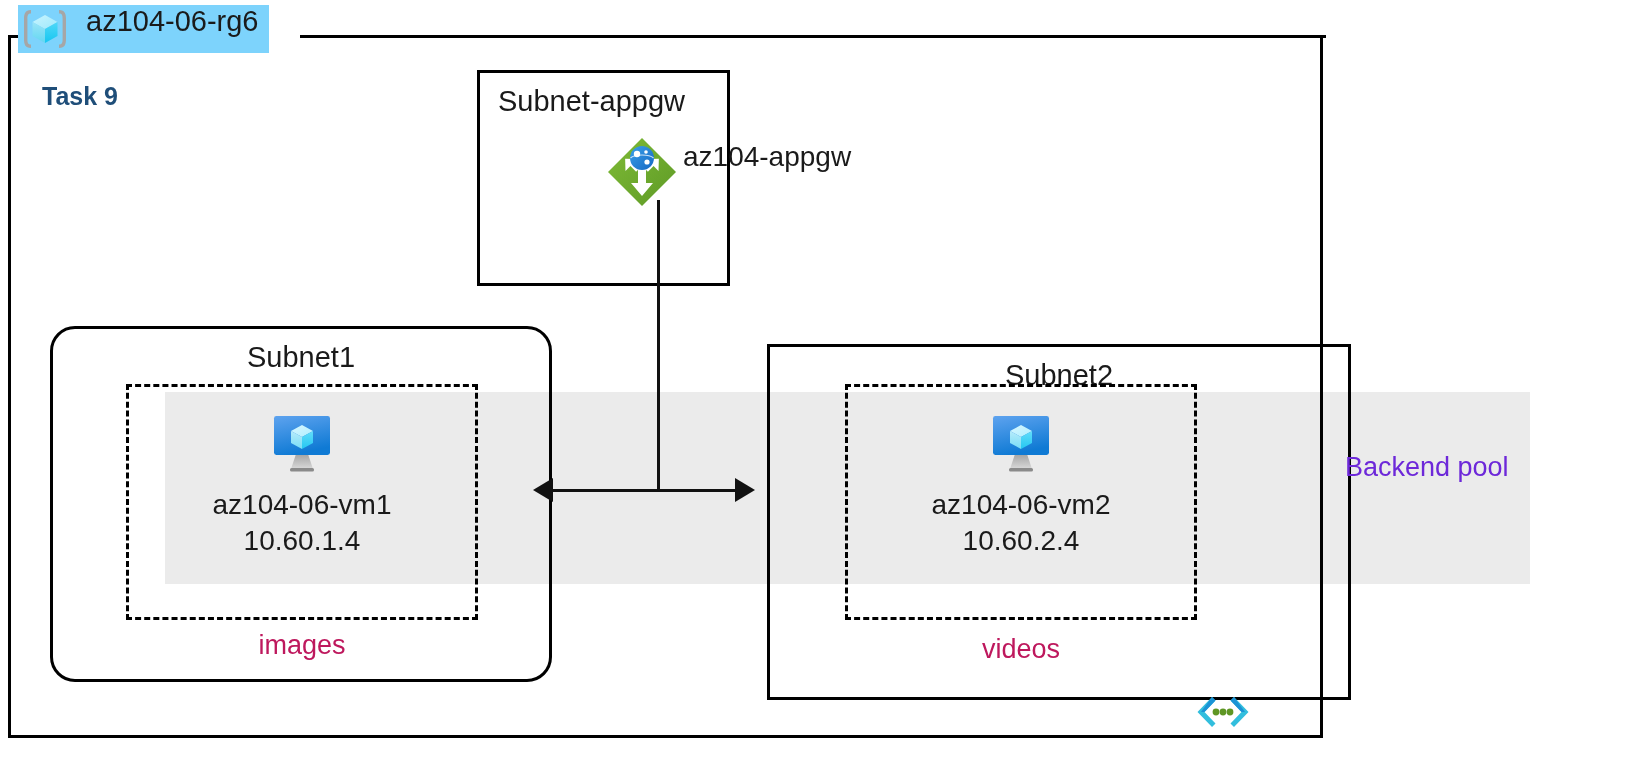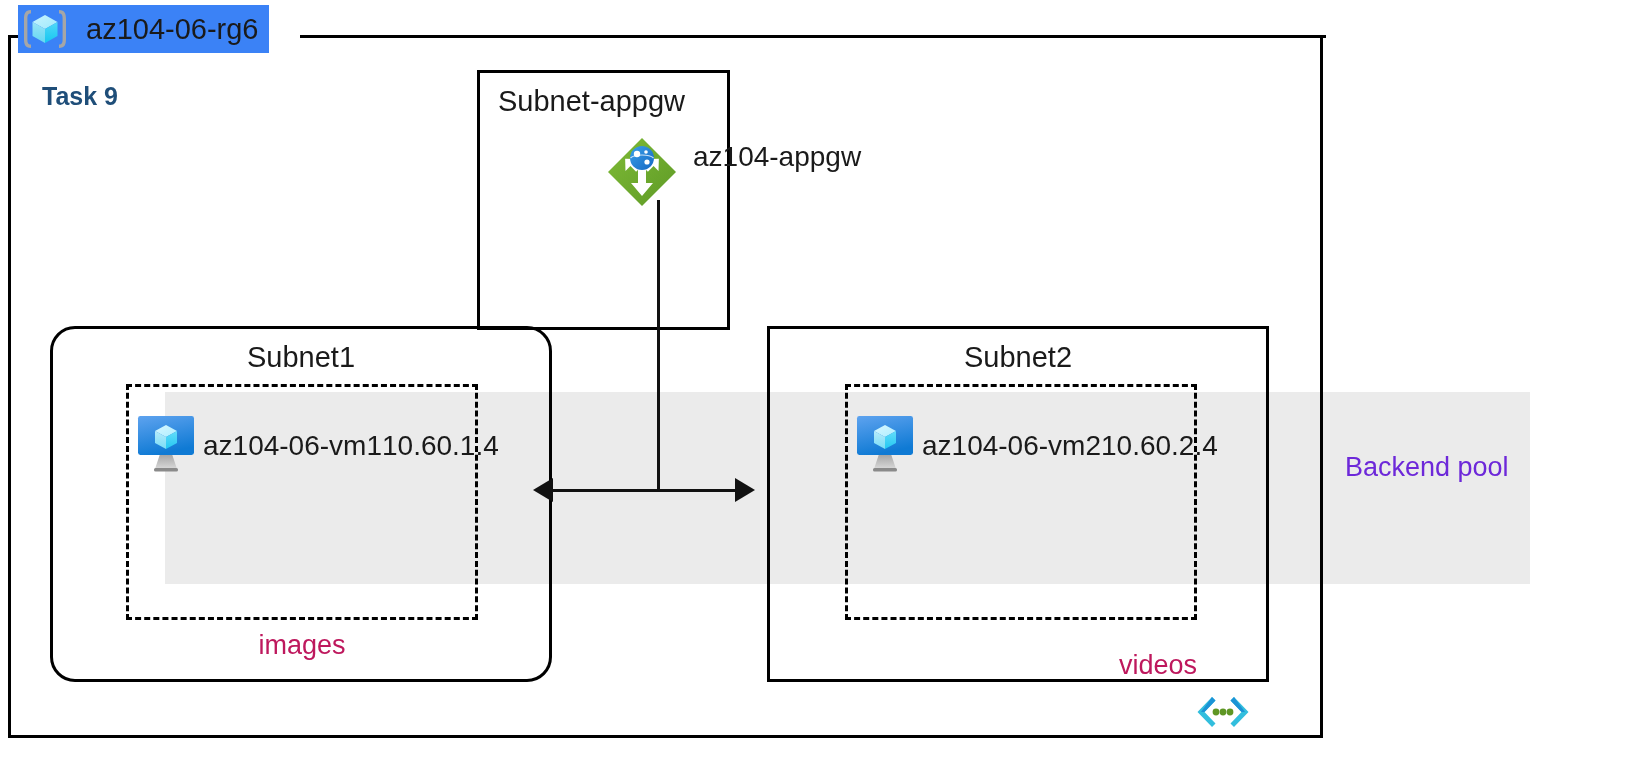--- a/index.html
+++ b/index.html
@@ -71,24 +71,24 @@
     background: #000000;
     z-index: 3;
   }
 
   
   .rg-header {
     position: absolute;
     left: 18px;
     top: 5px;
     display: flex;
-    align-items: center;
+    align-items: flex-start;
     gap: 14px;
     z-index: 5;
-    background: #3b82f6;
+    background: #7dd3fc;
     padding-right: 10px;
   }
   .rg-icon {
     width: 54px;
     height: 48px;
     position: relative;
     flex: 0 0 auto;
   }
   .rg-title {
     font-size: 29px;
@@ -120,43 +120,43 @@
     position: absolute;
     top: 12px;
     left: 0;
     width: 100%;
     text-align: center;
     font-size: 29px;
     color: #1a1a1a;
     white-space: nowrap;
   }
 
-  #subnet-appgw-box { left: 477px; top: 70px; width: 253px; height: 260px; }
+  #subnet-appgw-box { left: 477px; top: 70px; width: 253px; height: 216px; }
   #subnet-appgw-box .subnet-title { text-align: left; left: 18px; }
 
   #subnet1-box { left: 50px; top: 326px; width: 502px; height: 356px; border-radius: 25px; }
-  #subnet2-box { left: 767px; top: 326px; width: 502px; height: 356px; }
+  #subnet2-box { left: 767px; top: 344px; width: 584px; height: 356px; }
 
   
   .vm-group {
     position: absolute;
     border: 3px dashed #000000;
     box-sizing: border-box;
     z-index: 5;
   }
   #vm-group-1 { left: 126px; top: 384px; width: 352px; height: 236px; }
   #vm-group-2 { left: 845px; top: 384px; width: 352px; height: 236px; }
 
   .vm-stack {
     position: absolute;
     left: 0;
     width: 100%;
     top: 18px;
     display: flex;
-    flex-direction: row;
+    flex-direction: column;
     align-items: center;
     z-index: 6;
     justify-content: space-between;
   }
   .vm-name, .vm-ip {
     font-size: 28px;
     color: #1a1a1a;
     line-height: 1.28;
     white-space: nowrap;
   }
@@ -171,30 +171,30 @@
     position: absolute;
     left: 0;
     width: 100%;
     text-align: center;
     font-size: 27px;
     color: #be185d;
     z-index: 6;
     white-space: nowrap;
   }
   #subnet1-caption { top: 630px; left: 126px; width: 352px; }
-  #subnet2-caption { top: 650px; left: 845px; width: 352px; text-align: right; }
+  #subnet2-caption { top: 634px; left: 845px; width: 352px; }
 
   
   .appgw-node {
     position: absolute;
     left: 605px;
     top: 135px;
     display: flex;
     align-items: flex-start;
-    gap: 14px;
+    gap: 4px;
     z-index: 6;
   }
   .appgw-icon {
     width: 74px;
     height: 74px;
     position: relative;
     flex: 0 0 auto;
   }
   .appgw-labels {
     padding-top: 4px;

